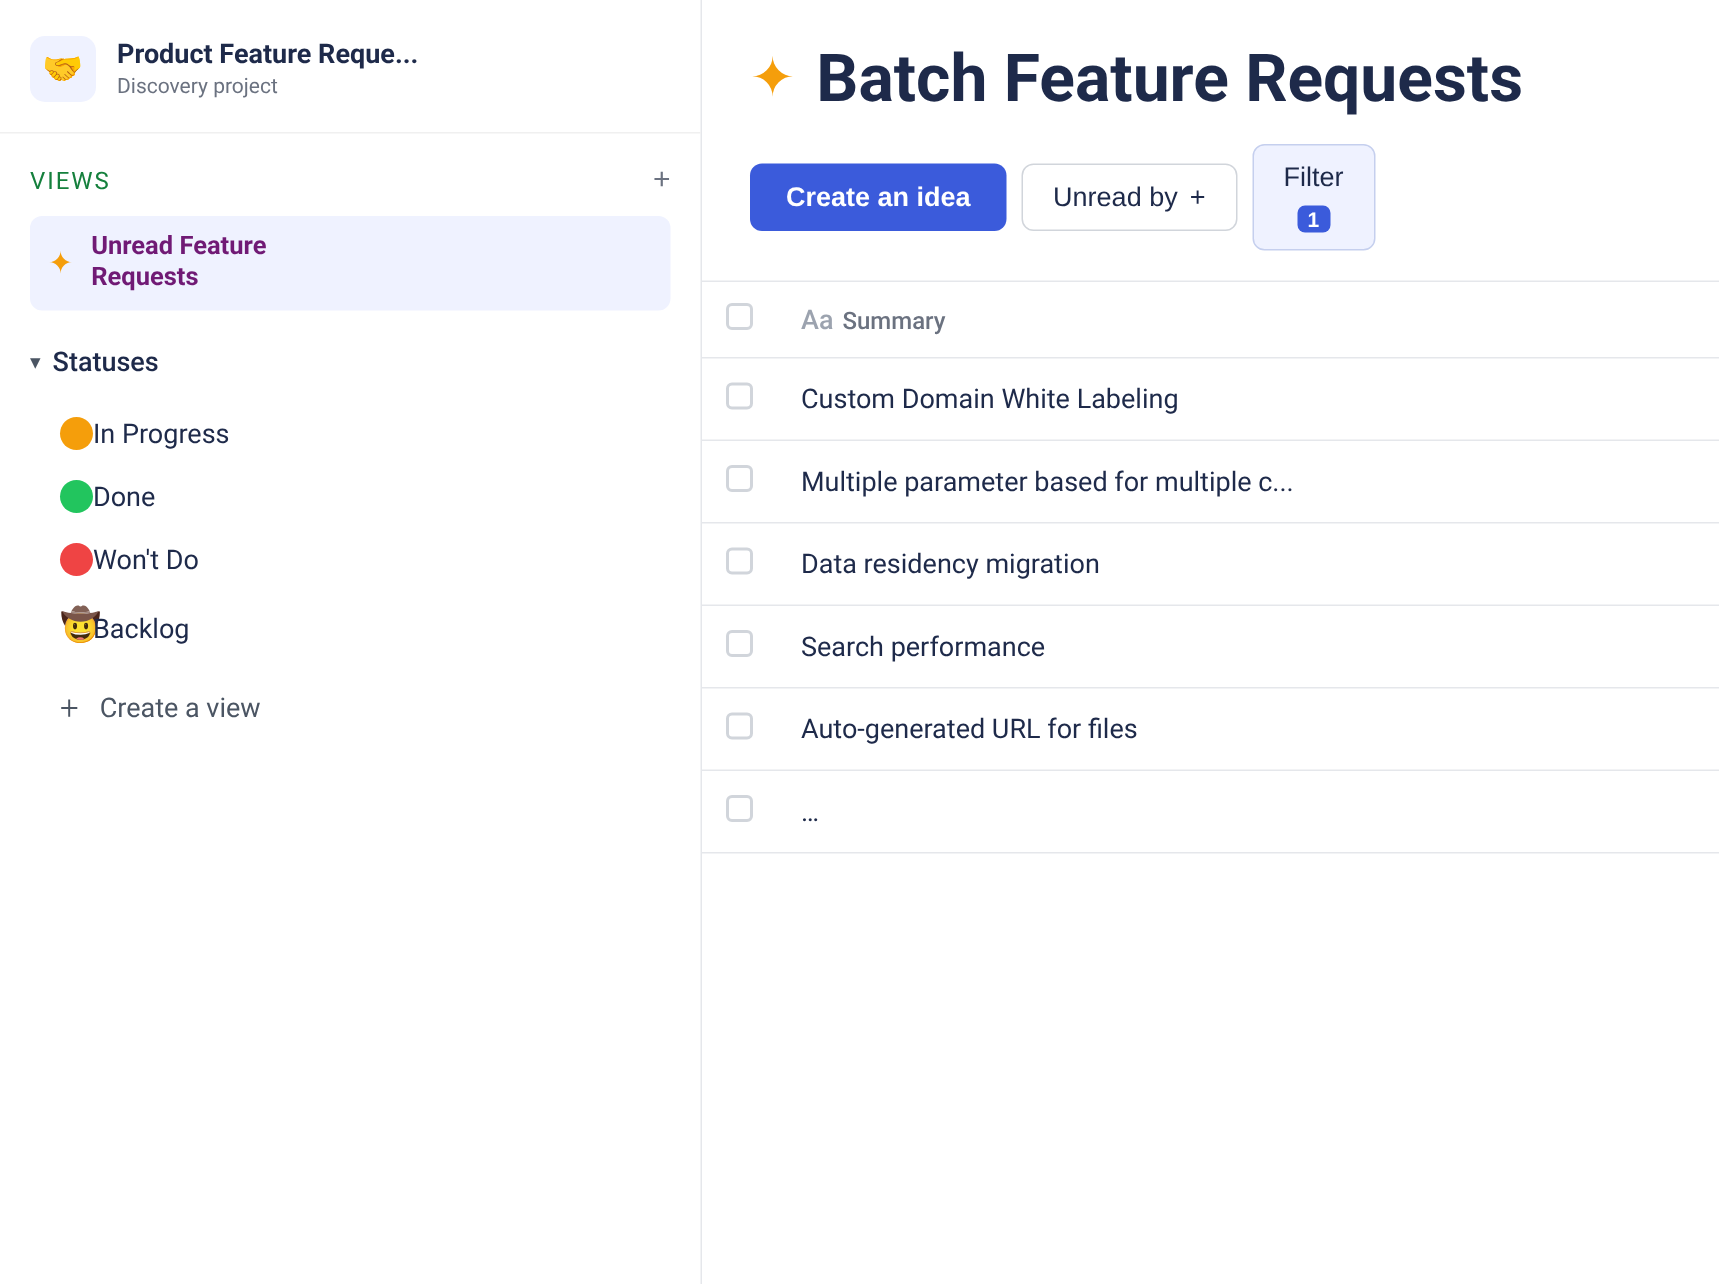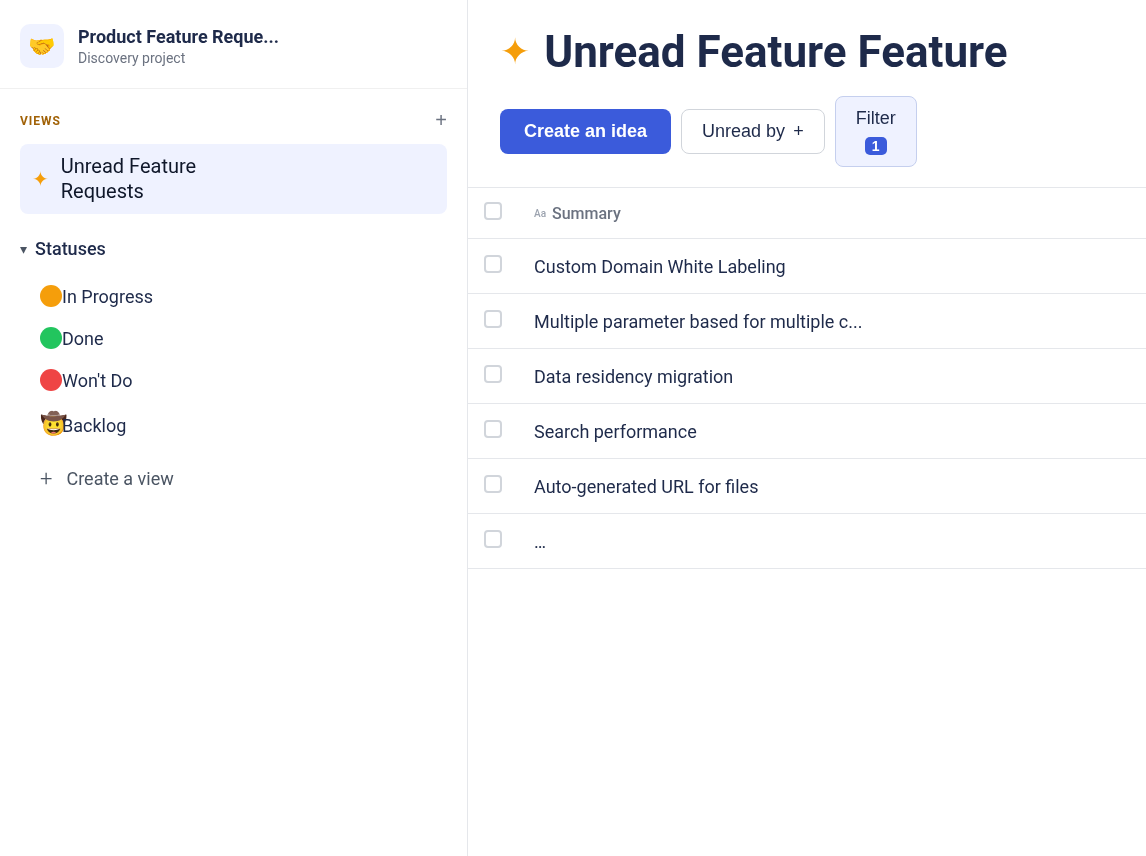--- a/index.html
+++ b/index.html
@@ -59,23 +59,23 @@
     }
 
     .views-header {
       display: flex;
       align-items: center;
       justify-content: space-between;
       margin-bottom: 12px;
     }
 
     .views-label {
-      font-size: 12px;
-      font-weight: 700;
-      color: #a16207;
+      font-size: 16px;
+      font-weight: 400;
+      color: #15803d;
       letter-spacing: 0.08em;
       text-transform: uppercase;
     }
 
     .active-view {
       display: flex;
       align-items: center;
       gap: 12px;
       padding: 10px 12px;
       background: #eff2ff;
@@ -83,23 +83,23 @@
       cursor: pointer;
       margin-bottom: 8px;
     }
 
     .active-view-icon {
       font-size: 20px;
       color: #f59e0b;
     }
 
     .active-view-text {
-      font-size: 20px;
-      font-weight: 400;
-      color: #0f172a;
+      font-size: 17px;
+      font-weight: 700;
+      color: #701a75;
       line-height: 1.25;
     }
 
     .statuses-section {
       padding: 16px 20px 0 20px;
     }
 
     .statuses-toggle {
       display: flex;
       align-items: center;
@@ -288,21 +288,21 @@
     .col-summary {
       font-size: 16px;
       color: #6b7280;
       font-weight: 500;
       display: flex;
       align-items: center;
       gap: 6px;
     }
 
     .summary-icon {
-      font-size: 10px;
+      font-size: 18px;
       color: #9ca3af;
     }
 
     .summary-text {
       font-size: 16px;
       color: #6b7280;
     }
 
     .table-row td {
       padding: 16px 16px;
@@ -396,21 +396,21 @@
       <span class="create-view-icon">+</span>
       <span class="create-view-text">Create a view</span>
     </div>
   </div>
 </aside>
 
 <main class="main">
   <div class="main-header">
     <div class="page-title-row">
       <span class="sparkle-icon">✦</span>
-      <h1 class="page-title">Unread Feature Feature</h1>
+      <h1 class="page-title">Batch Feature Requests</h1>
     </div>
     <div class="toolbar">
       <button class="btn-create">Create an idea</button>
       <button class="btn-group-by">
         <span>Unread by</span>
         <span>+</span>
       </button>
       <button class="btn-filter">
         <span>Filter</span>
         <span class="filter-badge">1</span>

